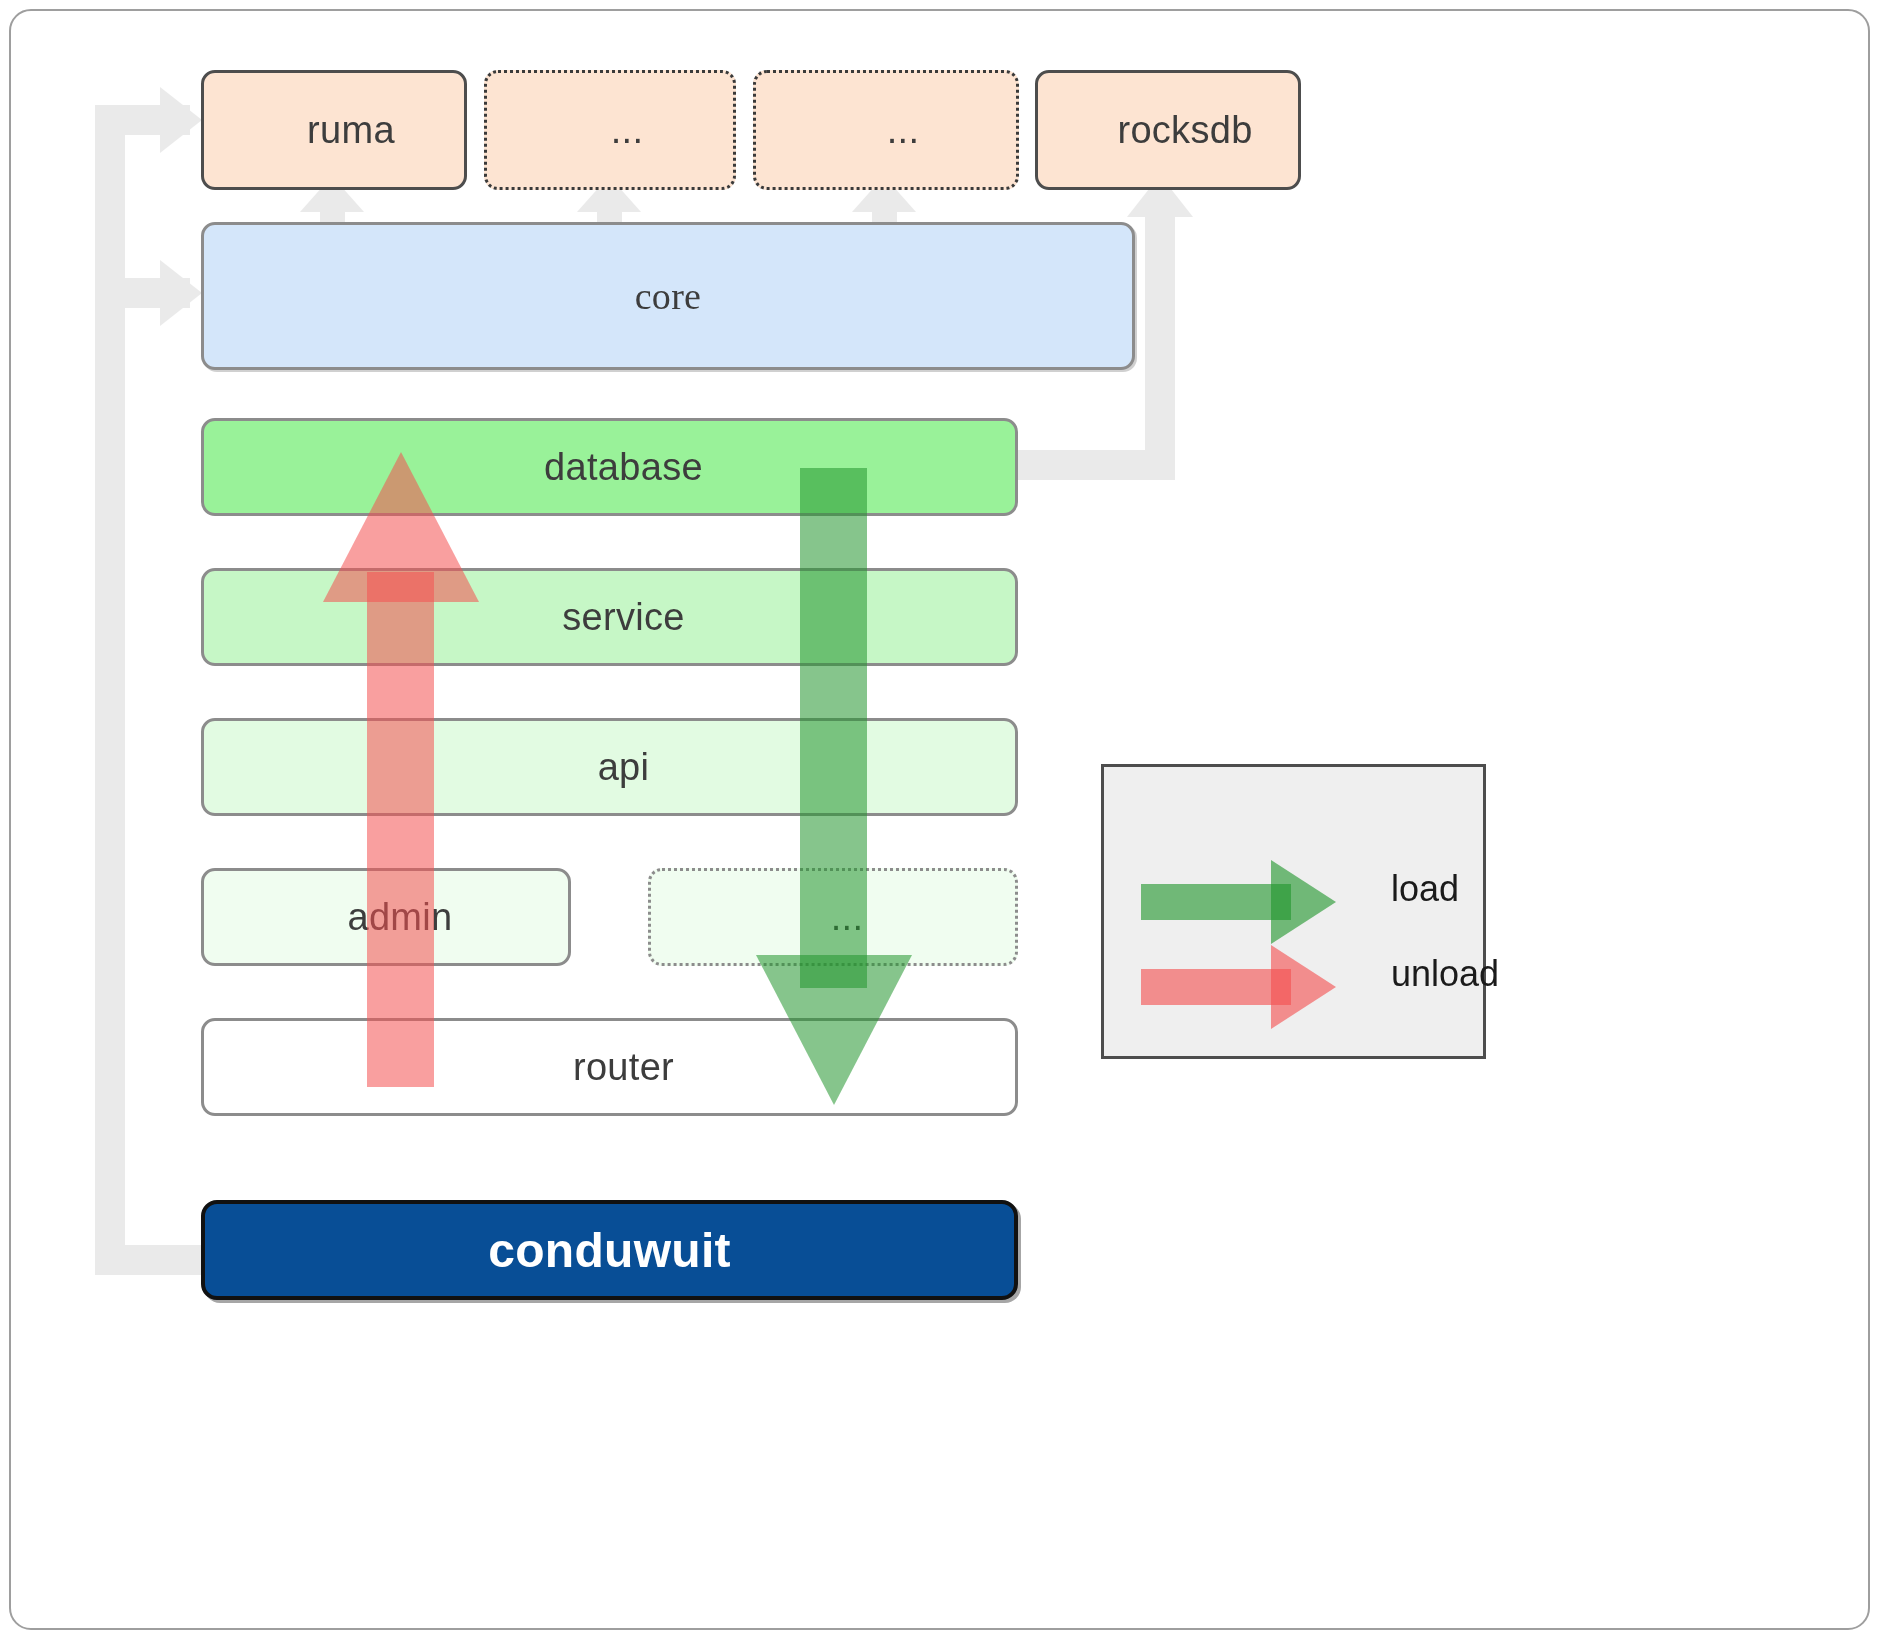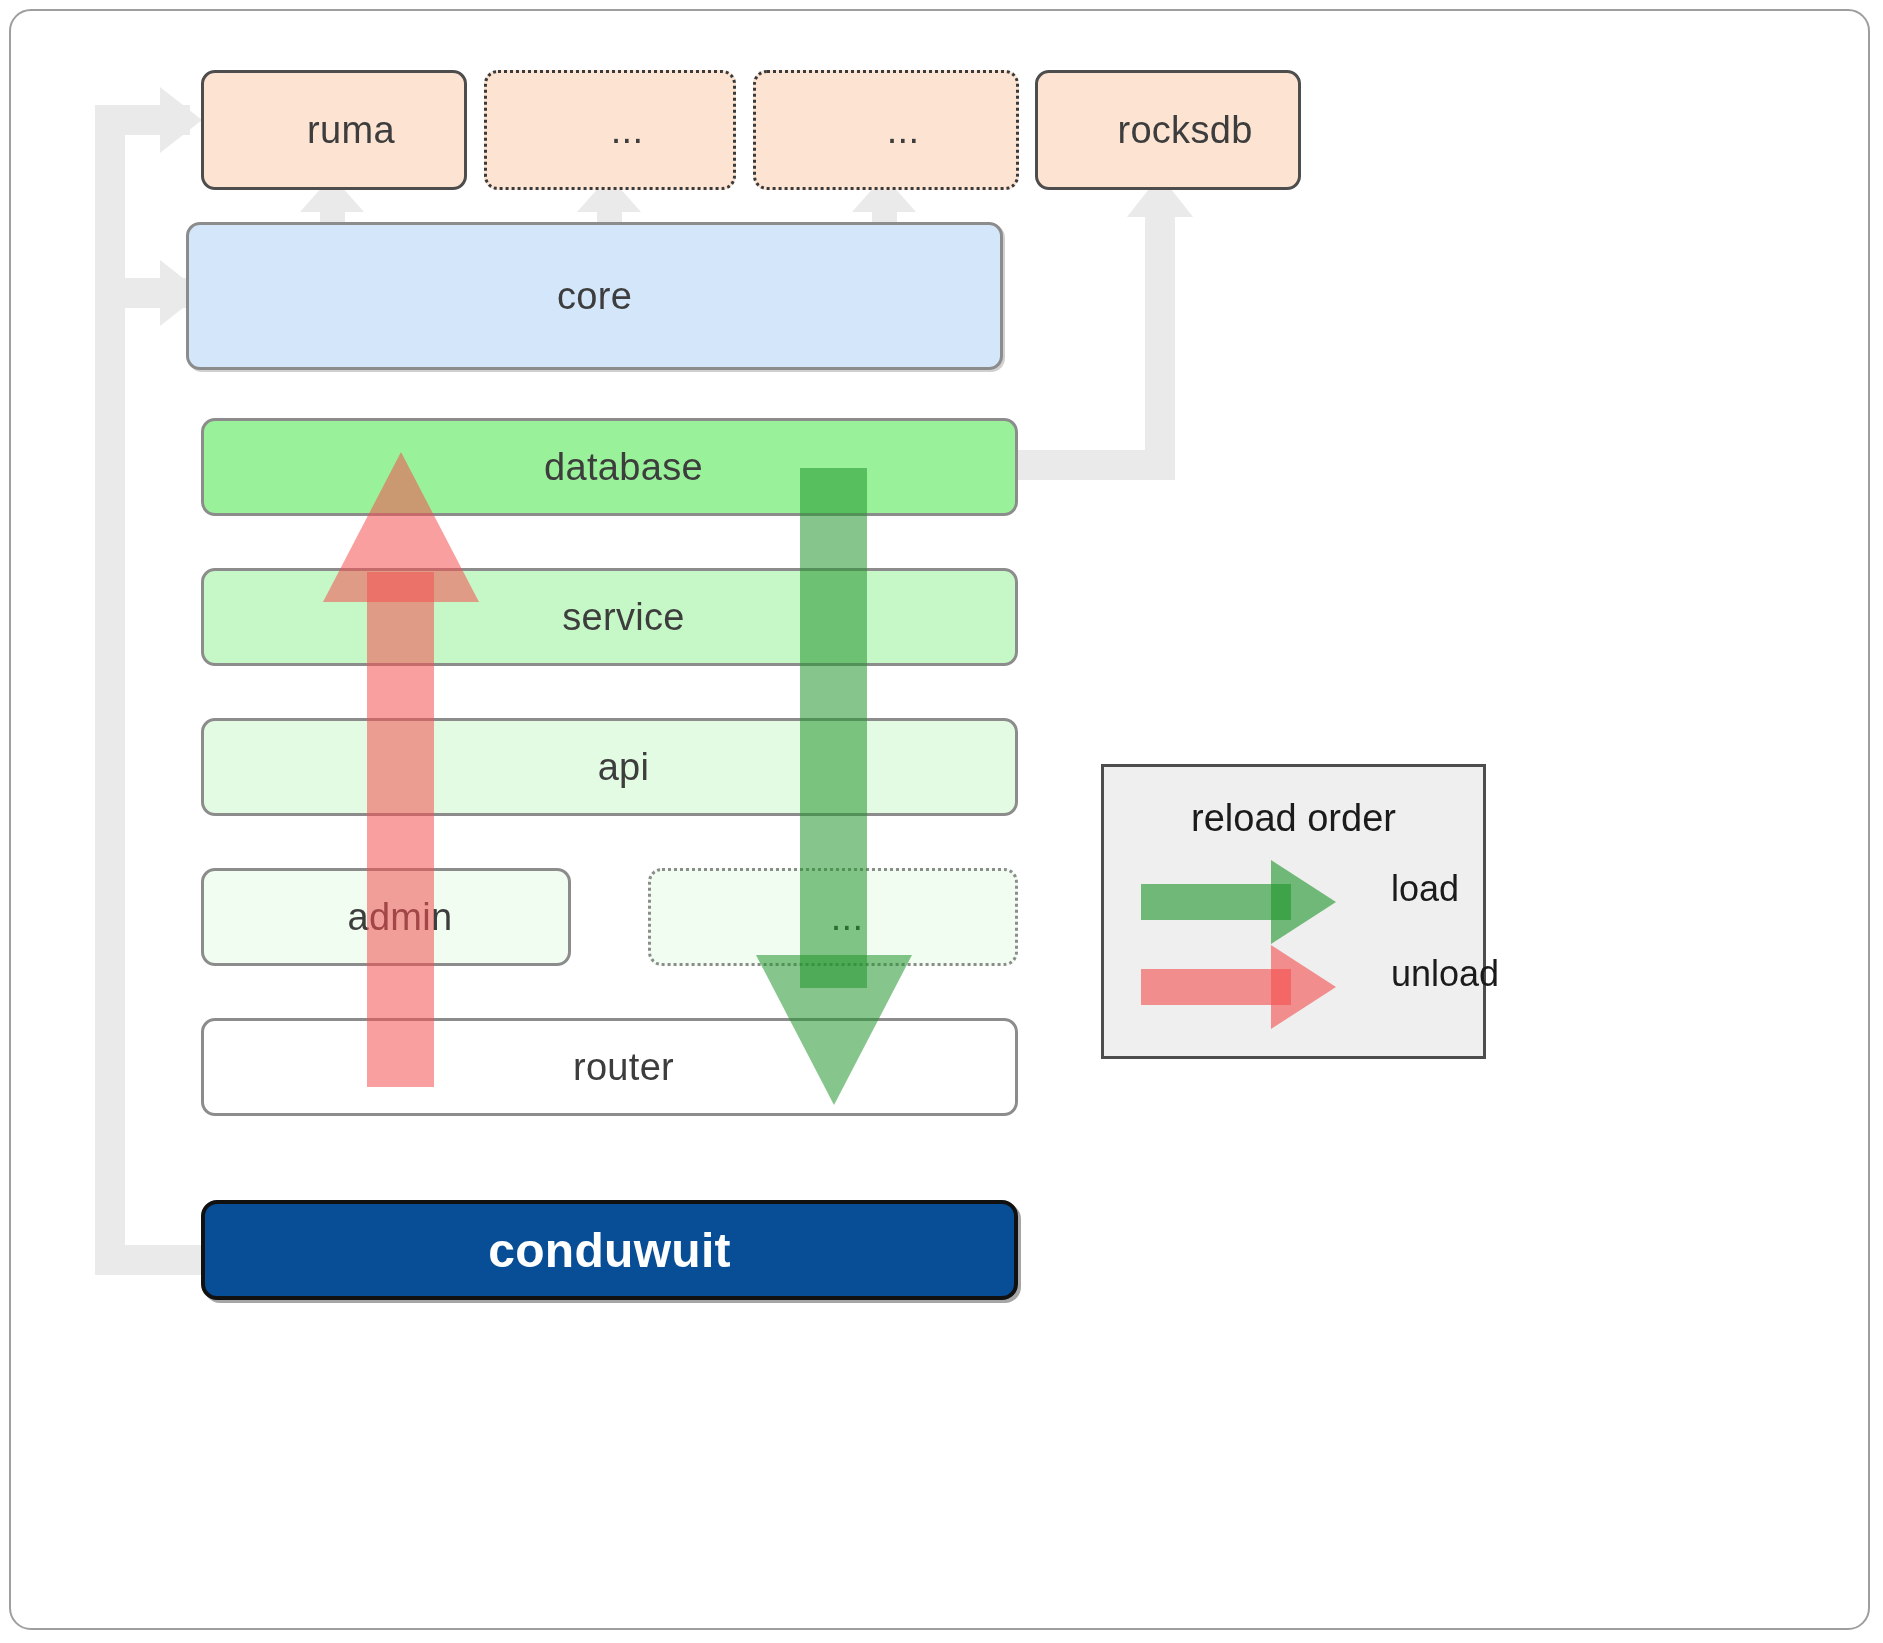--- a/index.html
+++ b/index.html
@@ -202,21 +202,21 @@
   </div>
 
   <div class="node dep dotted" style="left:753px; width:266px;">
     <span>...</span>
   </div>
 
   <div class="node dep" style="left:1035px; width:266px;">
     <span>rocksdb</span>
   </div>
 
-  <div class="node core" style="left:186px; top:222px; width:817px; height:148px;">
+  <div class="node core" style="left:201px; top:222px; width:934px; height:148px;font-family:Liberation Serif, serif;">
     <span>core</span>
   </div>
 
   <div class="node layer" style="left:201px; top:418px; width:817px; height:98px; background:#99f299;">
     <span>database</span>
   </div>
 
   <div class="node layer" style="left:201px; top:568px; width:817px; height:98px; background:#c6f7c6;align-items:center;">
     <span>service</span>
   </div>
@@ -245,21 +245,20 @@
   <div class="bigarrow load" style="left:756px; top:468px; width:158px; height:637px;">
     <div class="shaft" style="left:44px; top:0; width:67px; height:520px;"></div>
     <div class="head" style="left:0; top:487px;"></div>
   </div>
 
   <div class="node conduwuit" style="left:201px; top:1200px; width:817px; height:100px;">
     <span>conduwuit</span>
   </div>
 
   <div id="legend">
-    <div class="title">reload order</div>
 
     <div class="legrow load" style="left:37px; top:93px; width:330px; height:84px;">
       <div class="lshaft"></div>
       <div class="lhead"></div>
       <div class="llabel">load</div>
     </div>
 
     <div class="legrow unload" style="left:37px; top:178px; width:330px; height:84px;">
       <div class="lshaft"></div>
       <div class="lhead"></div>

